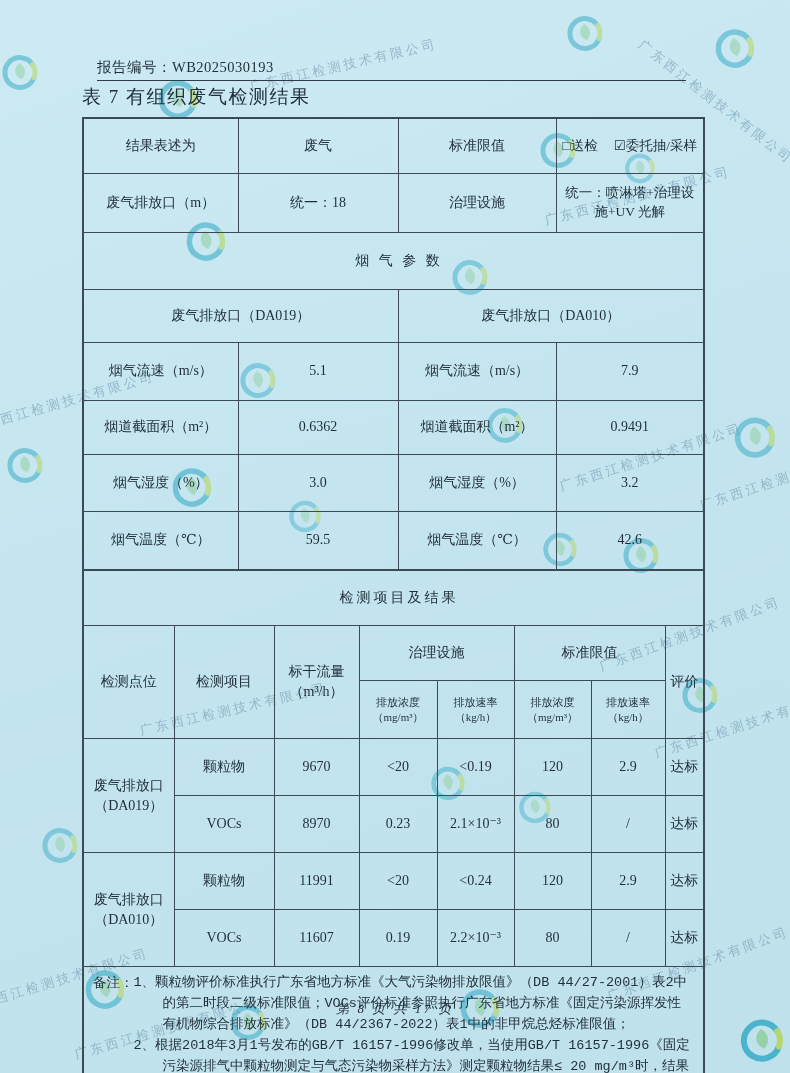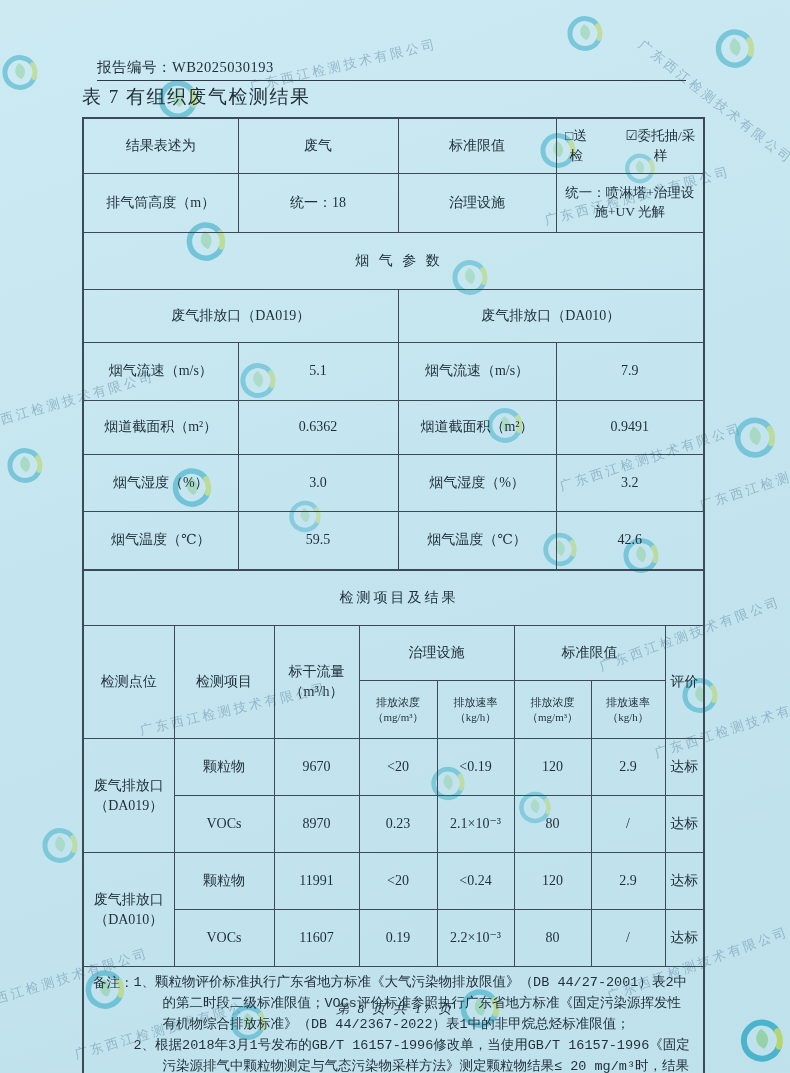--- a/index.html
+++ b/index.html
@@ -37,21 +37,21 @@
     border:1.6px solid #3b4a54;
     text-align:center;vertical-align:middle;
     font-size:14px;padding:2px 3px;line-height:1.45;
     overflow:hidden;
   }
   .rA td{height:50px}.rB td{height:54px}.rC td{height:52px}.rD td{height:48px}
   .rE td{height:53px}.rF td{height:49px}.rG td{height:52px}.rH td{height:53px}
   .rT td{height:50px}.rH1 td{height:50px}.rH2 td{height:53px}
   .rData td{height:52px}
   .section-cell{letter-spacing:3px;padding-left:14px;}
-  .checks{display:flex;justify-content:center;gap:28px;font-size:13.5px;}
+  .checks{display:flex;justify-content:center;gap:16px;font-size:13.5px;}
   .small-cell{font-size:13.5px;line-height:1.4;padding:2px 5px;}
   .hdr2{font-size:11px;line-height:1.35;}
   
   .notes-cell{height:100px;text-align:left;vertical-align:top;padding:6px 9px 7px 9px;font-size:13.5px;line-height:1.55;}
   .notes-wrap{display:flex;}
   .notes-label{flex:0 0 auto;}
   .notes-items{flex:1 1 auto;}
   .note{padding-left:2.15em;text-indent:-2.15em;font-family:Liberation Mono, monospace;}
   
   .footer{
@@ -241,21 +241,21 @@
         <td>废气</td>
         <td>标准限值</td>
         <td>
           <div class="checks">
             <span>□送检</span>
             <span>☑委托抽/采样</span>
           </div>
         </td>
       </tr>
       <tr class="rB">
-        <td>排气筒高度（m）</td>
+        <td>废气排放口（m）</td>
         <td>统一：18</td>
         <td>治理设施</td>
         <td class="small-cell">统一：喷淋塔+治理设施+UV 光解</td>
       </tr>
       <tr class="rC">
         <td colspan="4" class="section-cell">烟 气 参 数</td>
       </tr>
       <tr class="rD">
         <td colspan="2">废气排放口（DA019）</td>
         <td colspan="2">废气排放口（DA010）</td>

